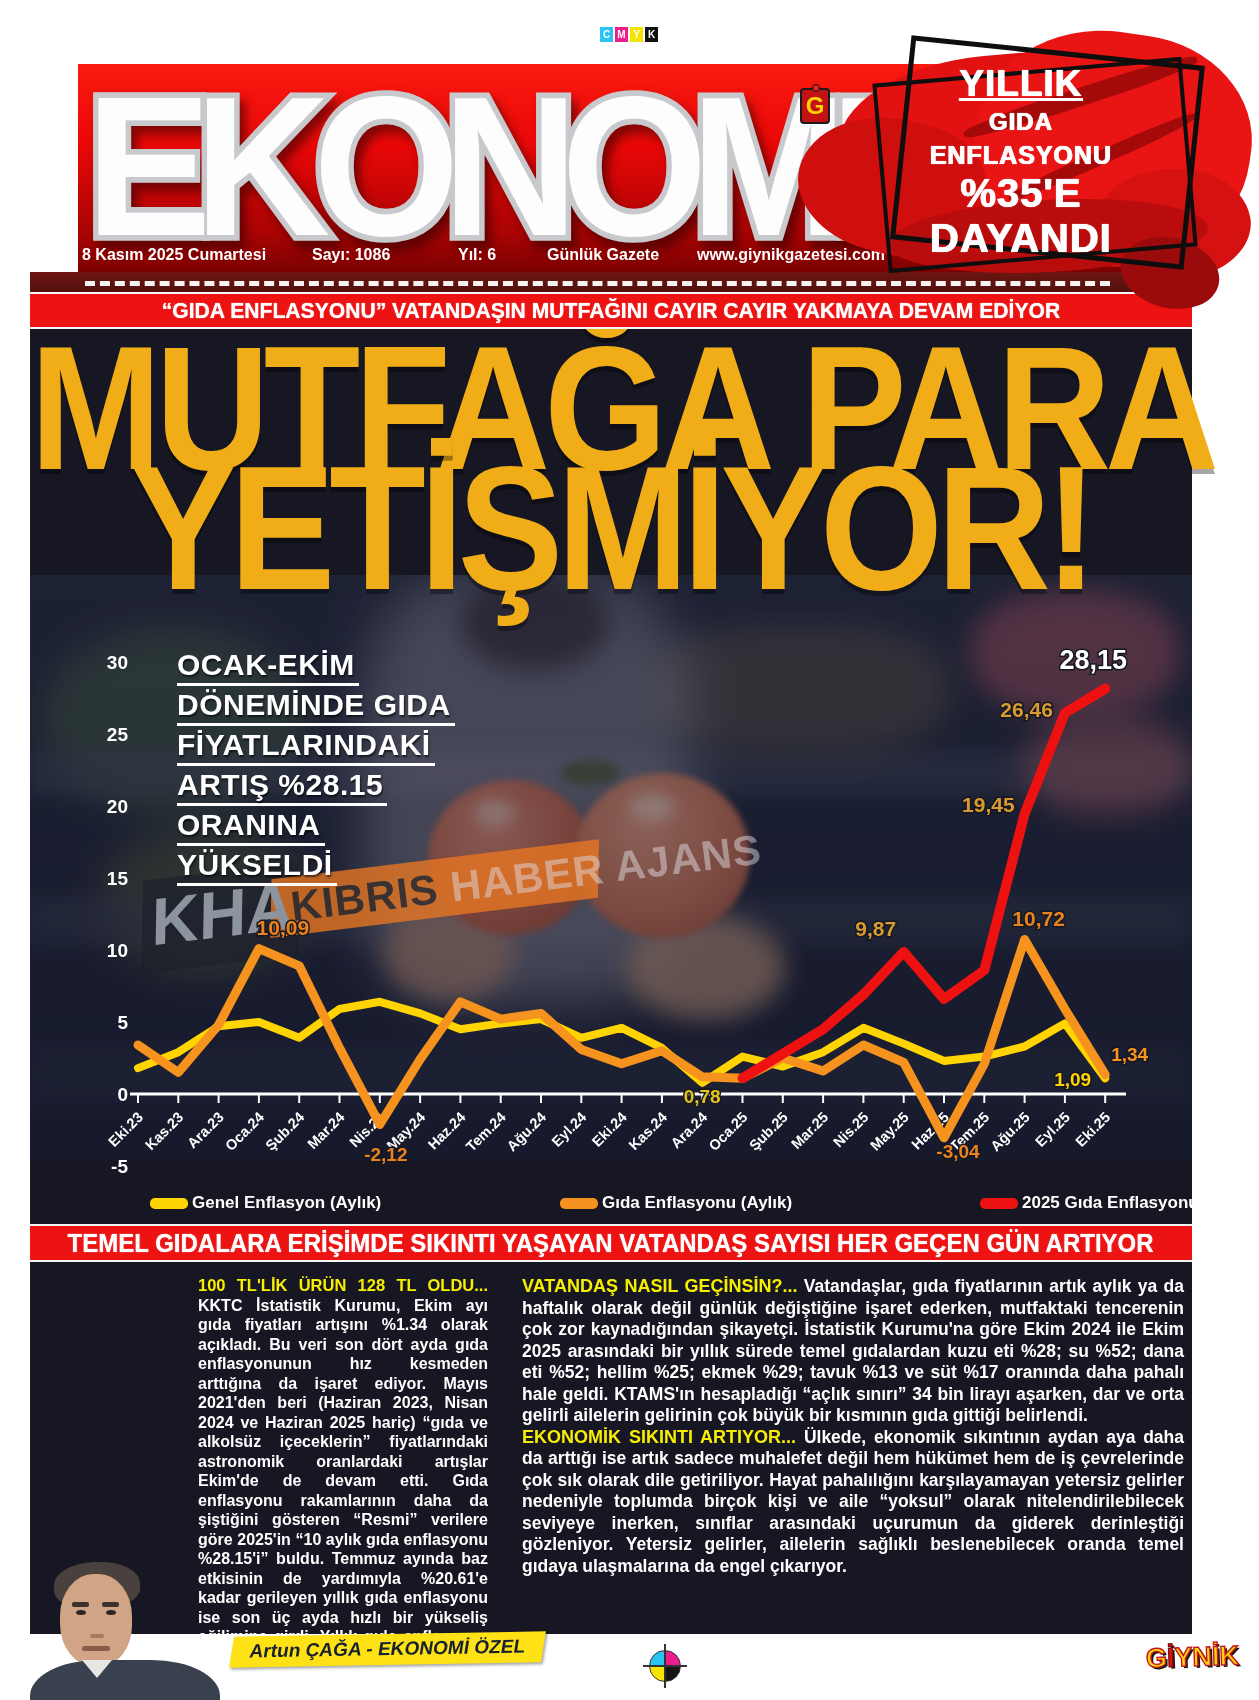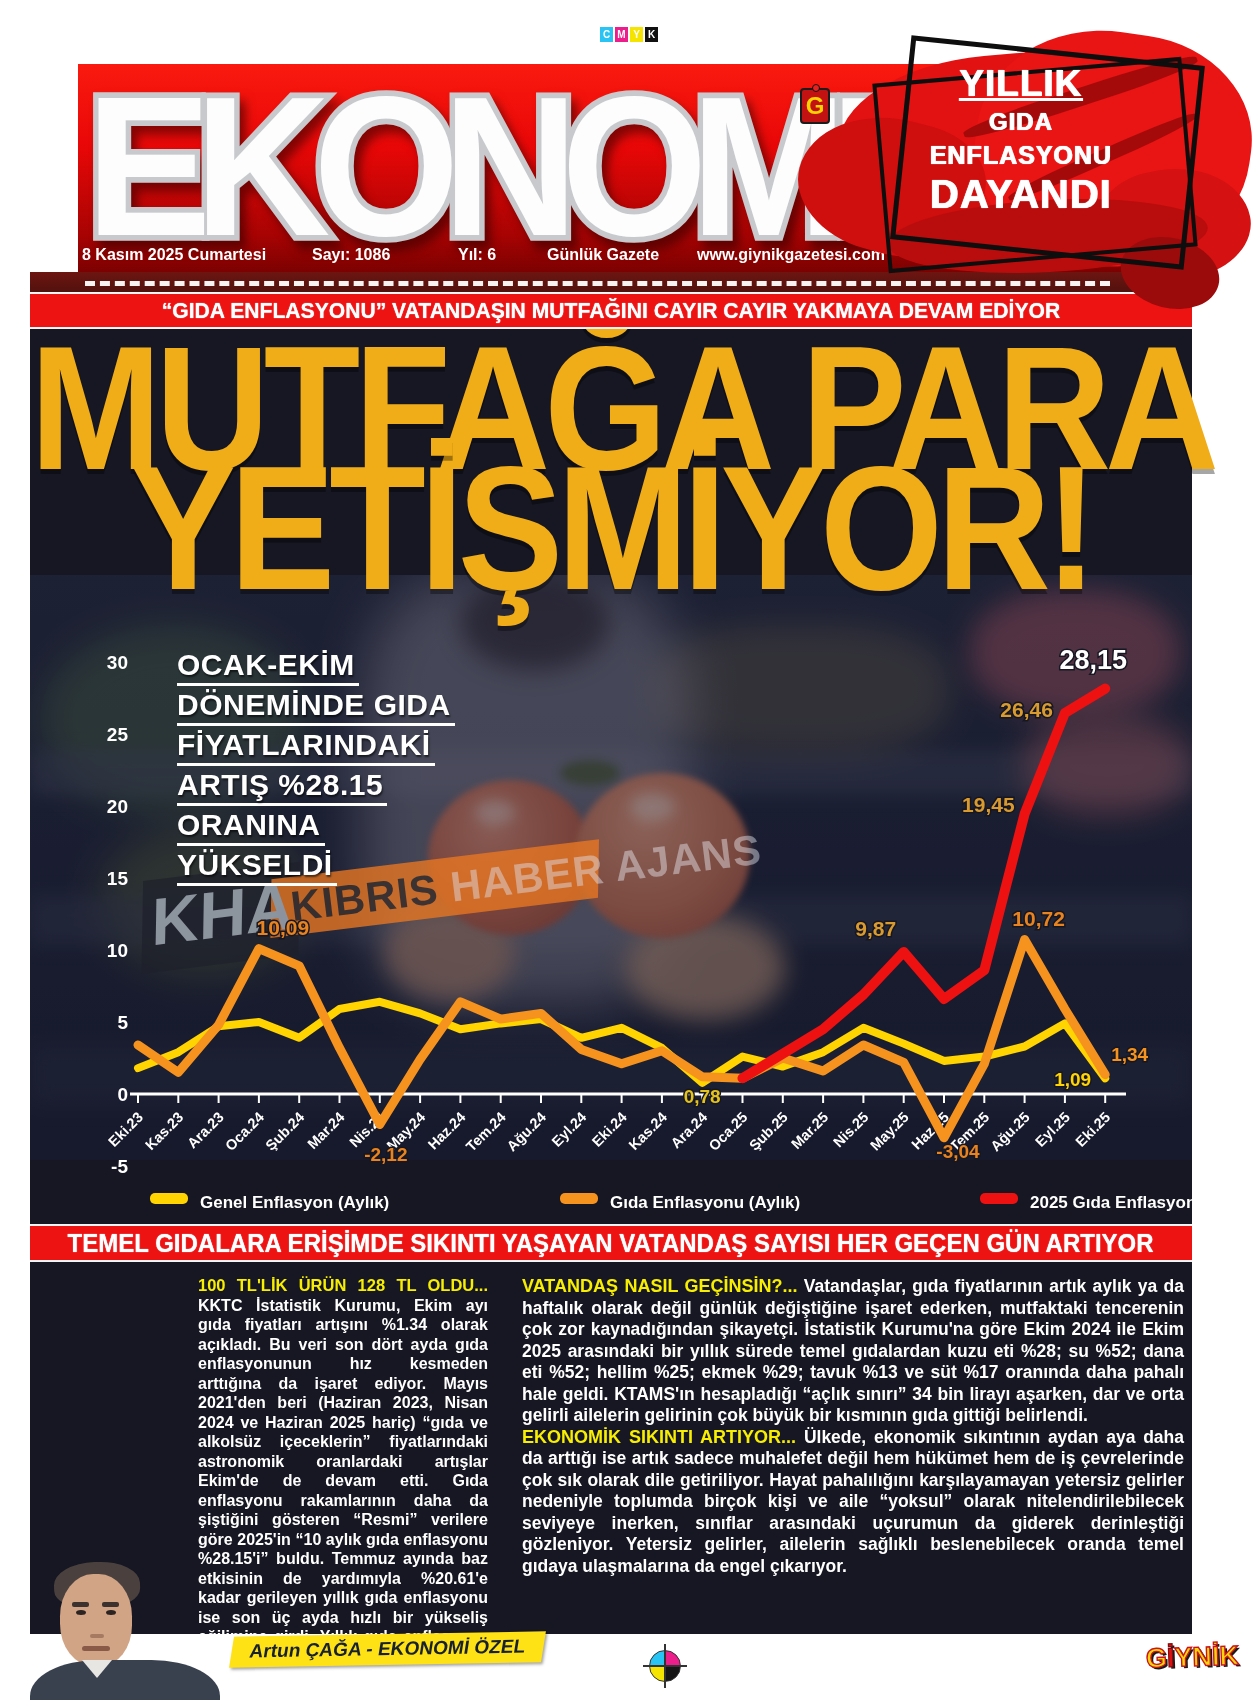--- a/index.html
+++ b/index.html
@@ -72,21 +72,21 @@
   .wm .w-dark{color:rgba(32,36,48,.85);}
   .wm .w-light{color:rgba(235,238,245,.5);}
 
   
   #chart-svg{position:absolute;left:30px;top:575px;z-index:5;font-family:"Liberation Sans",sans-serif;}
   .note{left:177px;top:646px;z-index:6;}
   .note span{display:table;color:#fff;font-weight:bold;font-size:30px;line-height:37px;
      border-bottom:3px solid #fff;padding:0 4px 0 0;letter-spacing:.5px;white-space:nowrap;
      text-shadow:1px 2px 2px rgba(0,0,0,.6);}
   #legend{left:30px;top:1193px;width:1162px;height:26px;z-index:6;}
-  #legend .li{position:absolute;display:flex;gap:12px;}
+  #legend .li{position:absolute;display:flex;align-items:center;gap:4px;}
   #legend .sw{width:38px;height:11px;border-radius:5px;display:inline-block;}
   #legend .lt{color:#fff;font-weight:bold;font-size:17px;white-space:nowrap;}
 
   
   .col{z-index:6;color:#fff;font-weight:bold;text-align:justify;}
   .lead{color:#f8ef00;}
   #col1{left:80px;top:1276px;width:408px;font-size:16px;line-height:19.5px;}
   #col1 .lead{font-size:16.5px;margin-top:35px;}
   #col2{left:522px;top:1276px;width:662px;font-size:17.5px;line-height:21.5px;}
   #col2 .lead{font-size:18px;}
@@ -145,20 +145,21 @@
   <div class="blobR" style="left:888px;top:200px;width:320px;height:72px;background:#b90d0d;border-radius:50%;transform:rotate(-3deg);"></div>
   <div class="blobR" style="left:958px;top:88px;width:245px;height:18px;background:#a50a0a;border-radius:40%;transform:rotate(-18deg);"></div>
   <div class="blobR" style="left:1000px;top:150px;width:205px;height:14px;background:#a50a0a;border-radius:40%;transform:rotate(-24deg);"></div>
   <div class="blobR" style="left:1120px;top:238px;width:100px;height:70px;background:#9c0b0b;border-radius:50%;transform:rotate(14deg);"></div>
   <div class="frame" style="left:900px;top:50px;width:295px;height:205px;transform:rotate(6deg);"></div>
   <div class="frame" style="left:880px;top:70px;width:310px;height:190px;border-width:4px;transform:rotate(-5deg);"></div>
   <div class="abs badge">
     <div class="b0">YILLIK</div>
     <div class="b1">GIDA</div>
     <div class="b2">ENFLASYONU</div>
+    <div class="b3">%35'E</div>
     <div class="b4">DAYANDI</div>
   </div>
 
   <div class="abs banner banner1"><span class="in">“GIDA ENFLASYONU” VATANDAŞIN MUTFAĞINI CAYIR CAYIR YAKMAYA DEVAM EDİYOR</span></div>
   <div class="abs hline hl1">MUTFAĞA PARA</div>
   <div class="abs hline hl2">YETİŞMİYOR!</div>
 
   <div class="abs photo">
     <div style="left:10px;top:50px;width:270px;height:190px;background:#5a7a4f;filter:blur(18px);opacity:.5;border-radius:50%;"></div>
     <div style="left:70px;top:250px;width:210px;height:150px;background:#7a8a3f;filter:blur(20px);opacity:.4;border-radius:50%;"></div>

